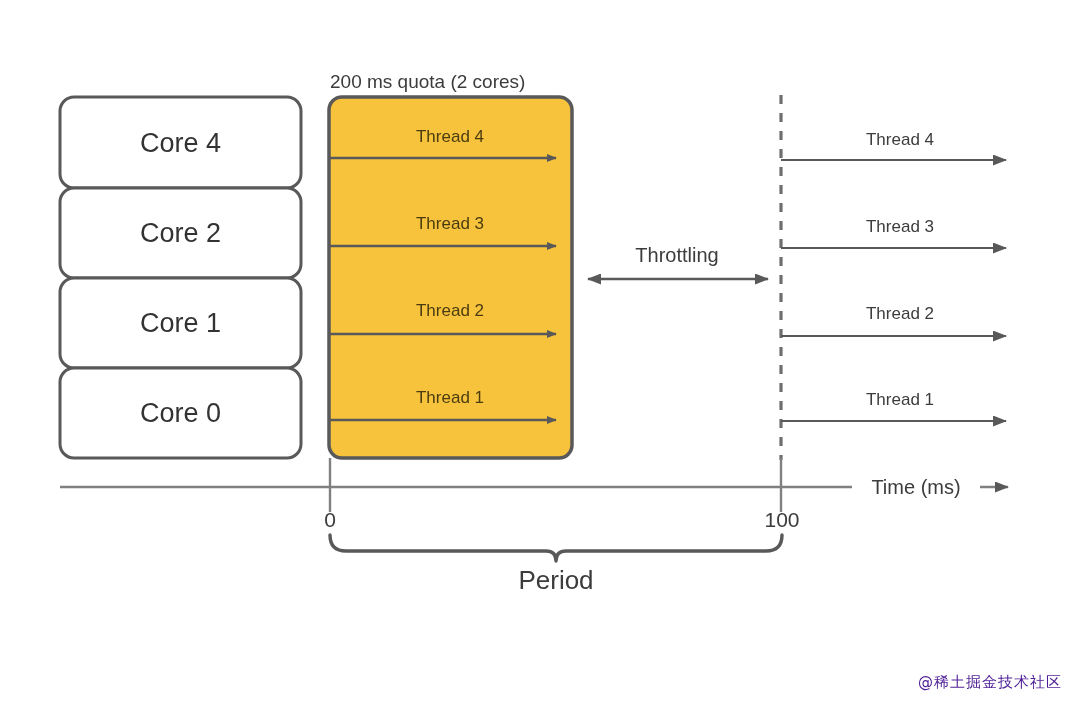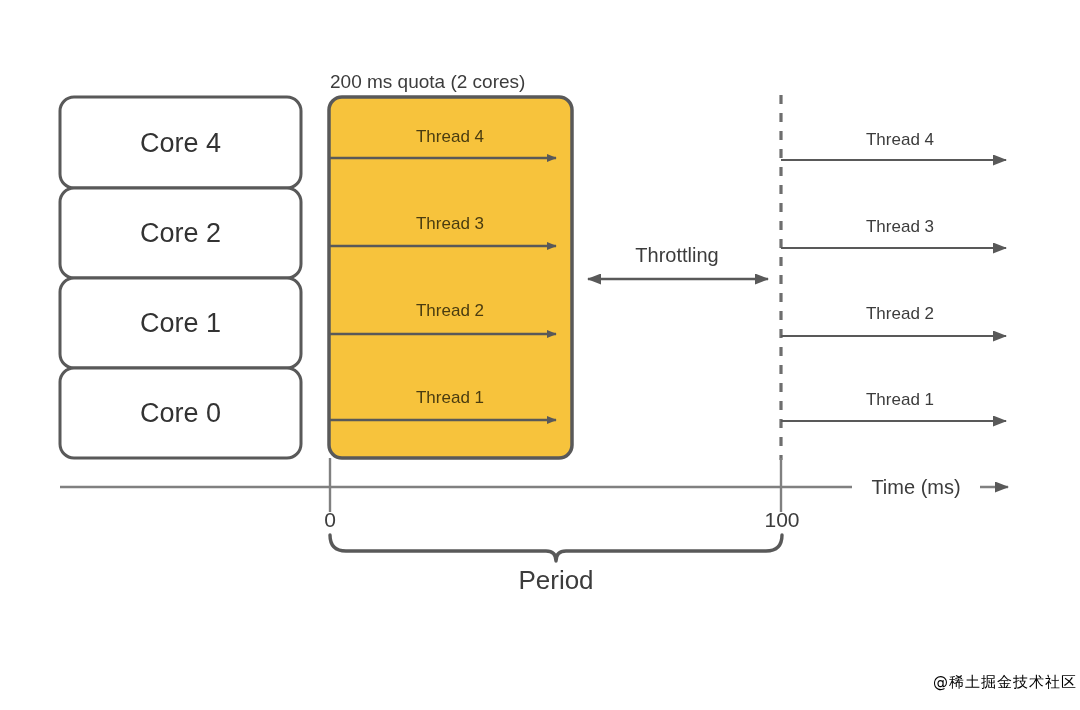--- a/index.html
+++ b/index.html
@@ -59,25 +59,25 @@
     font-size: 20px;
     fill: #3c3c3c;
   }
   .period-label {
     font-family: "Liberation Sans", sans-serif;
     font-size: 26px;
     fill: #3c3c3c;
   }
   .watermark {
     position: absolute;
-    right: 3px;
+    right: 18px;
     bottom: 18px;
     font-family: "DejaVu Sans", sans-serif;
     font-size: 15px;
-    color: #000000;
+    color: #4c1d95;
     letter-spacing: 1px;
     user-select: none;
   }
 </style>
 </head>
 <body>
 
 <div id="canvas">
 
   <svg id="diagram-svg" viewBox="0 0 1080 710">

